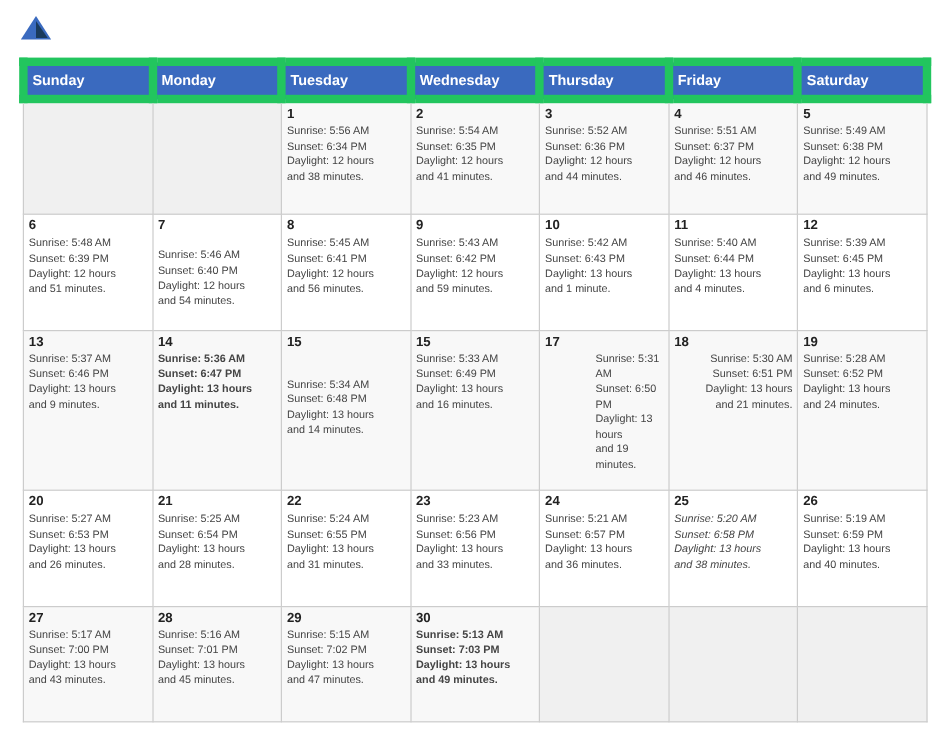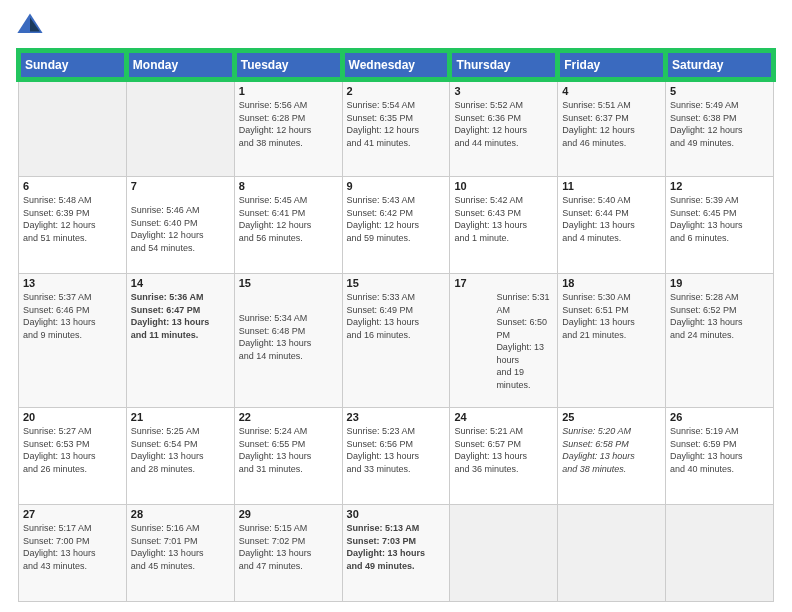--- a/index.html
+++ b/index.html
@@ -57,21 +57,21 @@
       border-collapse: collapse;
       width: 100%;
       table-layout: fixed;
     }
     .calendar th {
       background: #3a6abf;
       color: #fff;
       font-size: 12px;
       font-weight: bold;
       padding: 5px 4px;
-      border: 5px solid #22c55e;
+      border: 7px solid #22c55e;
       text-align: left;
     }
     .calendar td {
       border: 1px solid #ccc;
       vertical-align: top;
       padding: 3px 4px;
       font-size: 9.5px;
       color: #333;
       background: #fff;
       height: 88px;
@@ -131,21 +131,21 @@
           <th>Saturday</th>
         </tr>
     </thead>
     <tbody id="calendar-body">
     <tr>
           <td class="empty-cell"></td>
           <td class="empty-cell"></td>
           <td>
             <span class="day-num">1</span>
             <div class="day-info" style="white-space: pre-line;">Sunrise: 5:56 AM
-Sunset: 6:28 PM
+Sunset: 6:34 PM
 Daylight: 12 hours
 and 38 minutes.</div>
           </td>
           <td>
             <span class="day-num">2</span>
             <div class="day-info" style="white-space: pre-line;">Sunrise: 5:54 AM
 Sunset: 6:35 PM
 Daylight: 12 hours
 and 41 minutes.</div>
           </td>
@@ -253,21 +253,21 @@
           </td>
           <td>
             <span class="day-num">17</span>
             <div class="day-info" style="white-space: pre-line; margin-left: 42px;">Sunrise: 5:31 AM
 Sunset: 6:50 PM
 Daylight: 13 hours
 and 19 minutes.</div>
           </td>
           <td>
             <span class="day-num">18</span>
-            <div class="day-info" style="white-space: pre-line;">Sunrise: 5:30 AM
+            <div class="day-info" style="white-space: pre-line; text-align: right;">Sunrise: 5:30 AM
 Sunset: 6:51 PM
 Daylight: 13 hours
 and 21 minutes.</div>
           </td>
           <td>
             <span class="day-num">19</span>
             <div class="day-info" style="white-space: pre-line;">Sunrise: 5:28 AM
 Sunset: 6:52 PM
 Daylight: 13 hours
 and 24 minutes.</div>

